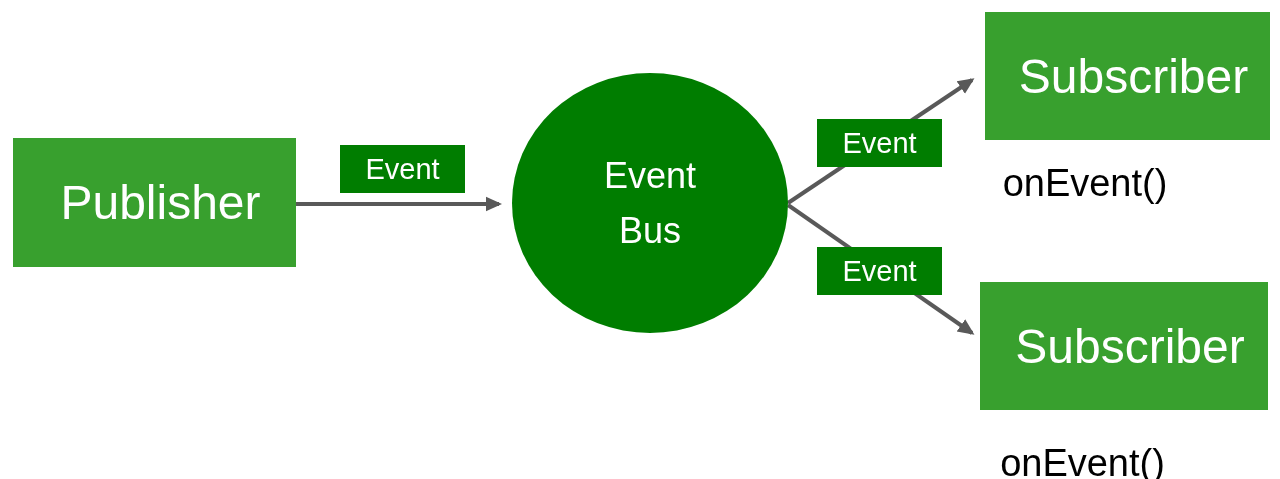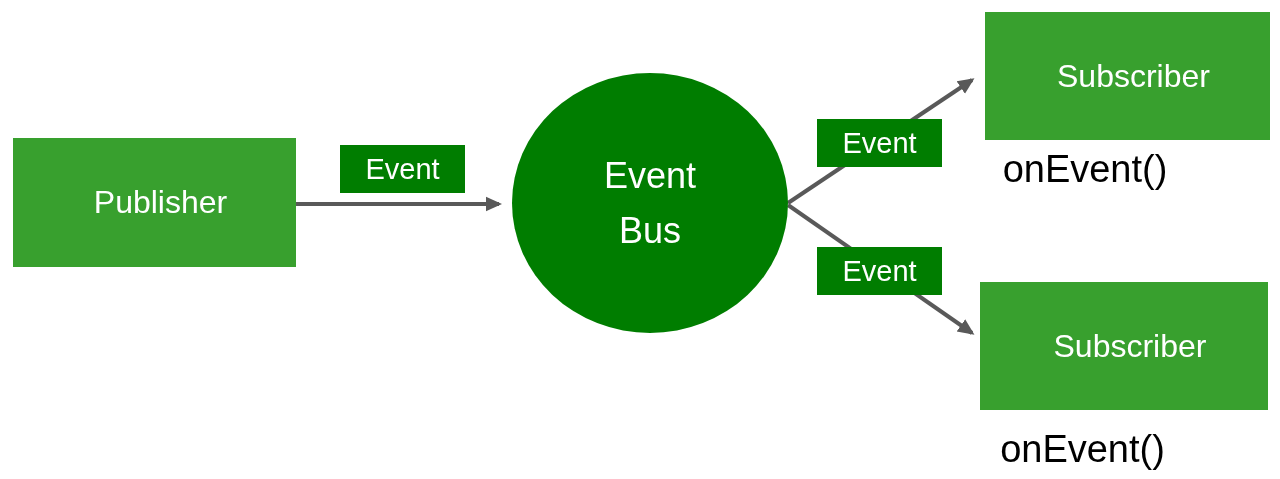--- a/index.html
+++ b/index.html
@@ -28,21 +28,21 @@
   }
   .arrows-layer line { stroke: var(--arrow-gray); stroke-width: 4; }
   .arrows-layer .arrowhead { fill: var(--arrow-gray); }
   .node {
     position: absolute;
     display: flex;
     align-items: center;
     justify-content: center;
     background: var(--node-green);
     color: var(--label-text);
-    font-size: 32px;
+    font-size: 48px;
     font-weight: 400;
     z-index: 2;
     padding-left: 12px;
   }
   .node-publisher      { left: 13px;  top: 138px; width: 283px; height: 129px; text-align: right; }
   .node-subscriber-top { left: 985px; top: 12px;  width: 285px; height: 128px; }
   .node-subscriber-bot { left: 980px; top: 282px; width: 288px; height: 128px; }
   .bus-circle {
     position: absolute;
     left: 512px; top: 73px;
@@ -71,20 +71,21 @@
   }
   .badge-publish { left: 340px; top: 145px; }
   .badge-top     { left: 817px; top: 119px; }
   .badge-bottom  { left: 817px; top: 247px; }
   .method-label {
     position: absolute;
     color: var(--method-text);
     font-size: 38px;
     text-align: center;
     z-index: 2;
+    margin-top: 14px;
   }
   .method-post       { left: 330px; top: 222px; width: 145px; }
   .method-onevent-top{ left: 985px; top: 148px; width: 200px; }
   .method-onevent-bot{ left: 980px; top: 428px; width: 205px; }
 </style>
 </head>
 <body>
 
 <div class="canvas">
 

